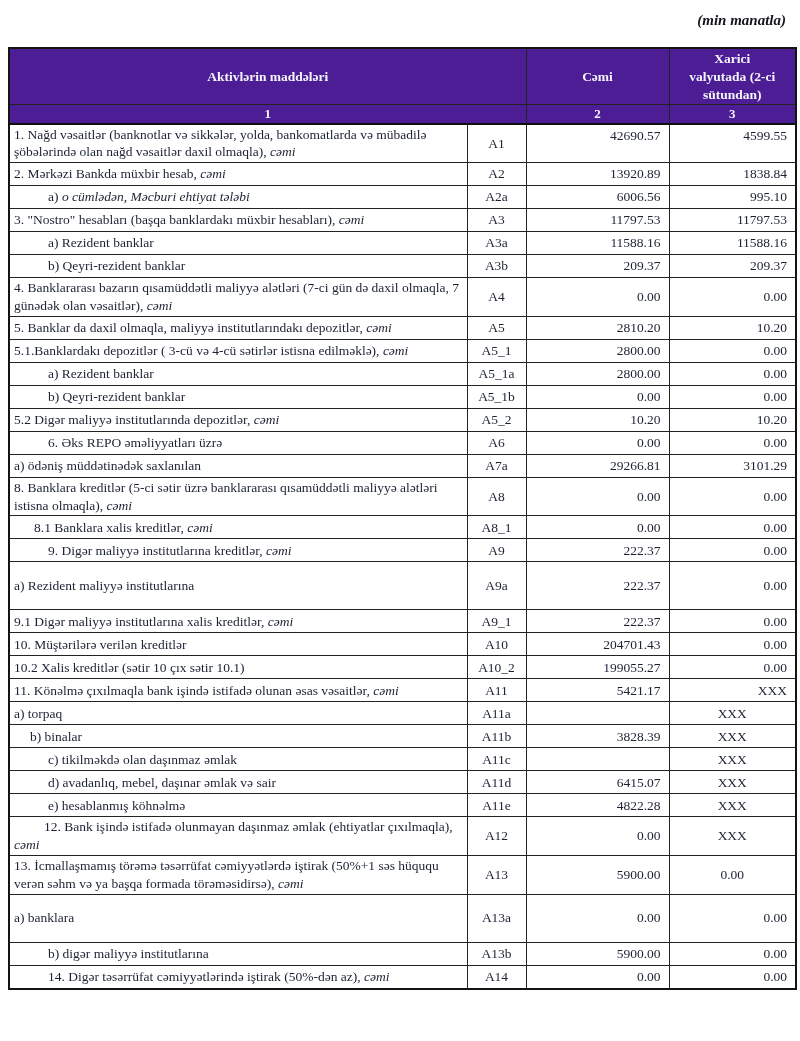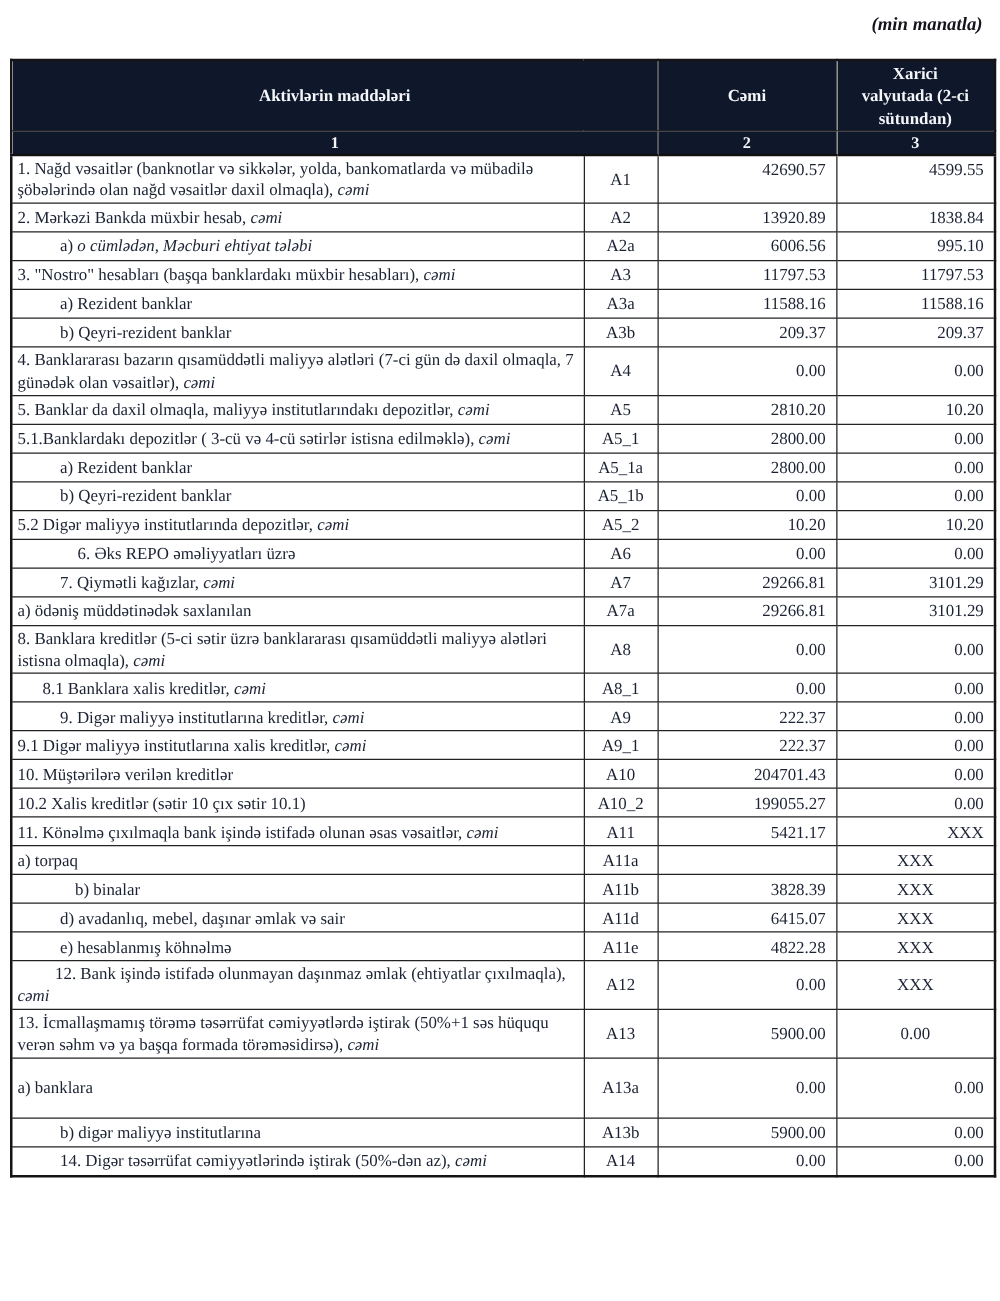--- a/index.html
+++ b/index.html
@@ -35,21 +35,21 @@
   col.c4{width:127px;}
   th,td{
     border:1px solid #232323;
     padding:1px 3px;
     font-size:13.5px;
     line-height:1.32;
     vertical-align:middle;
     overflow:hidden;
   }
   thead th{
-    background:#0f172a;
+    background:#4c1d95;
     color:#f4f6fa;
     font-weight:bold;
     text-align:center;
   }
   tr.head-titles th{
     height:48px;
     font-size:13.5px;
     white-space:pre-line;
   }
   tr.head-nums th{
@@ -157,30 +157,24 @@
         <td class="c-num">0.00</td>
         <td class="c-num">0.00</td>
       </tr>
       <tr>
         <td class="c-label" style="padding-left: 4px;"><span>5.2 Digər maliyyə institutlarında depozitlər, </span><span style="font-style: italic;">cəmi</span></td>
         <td class="c-code">A5_2</td>
         <td class="c-num">10.20</td>
         <td class="c-num">10.20</td>
       </tr>
       <tr>
-        <td class="c-label" style="padding-left: 52px; margin-left: 36px;"><span>6. Əks REPO əməliyyatları üzrə</span></td>
+        <td class="c-label" style="padding-left: 38px; margin-left: 36px;"><span>6. Əks REPO əməliyyatları üzrə</span></td>
         <td class="c-code">A6</td>
         <td class="c-num">0.00</td>
         <td class="c-num">0.00</td>
-      </tr>
-      <tr>
-        <td class="c-label" style="padding-left: 38px;"><span>7. Qiymətli kağızlar, </span><span style="font-style: italic;">cəmi</span></td>
-        <td class="c-code">A7</td>
-        <td class="c-num">29266.81</td>
-        <td class="c-num">3101.29</td>
       </tr>
       <tr>
         <td class="c-label" style="padding-left: 4px;"><span>a) ödəniş müddətinədək saxlanılan</span></td>
         <td class="c-code">A7a</td>
         <td class="c-num">29266.81</td>
         <td class="c-num">3101.29</td>
       </tr>
       <tr style="height: 38px; padding-left: 16px;">
         <td class="c-label" style="padding-left: 4px;"><span>8. Banklara kreditlər (5-ci sətir üzrə banklararası qısamüddətli maliyyə alətləri istisna olmaqla), </span><span style="font-style: italic;">cəmi</span></td>
         <td class="c-code">A8</td>
@@ -192,20 +186,26 @@
         <td class="c-code">A8_1</td>
         <td class="c-num">0.00</td>
         <td class="c-num">0.00</td>
       </tr>
       <tr>
         <td class="c-label" style="padding-left: 38px;"><span>9. Digər maliyyə institutlarına kreditlər, </span><span style="font-style: italic;">cəmi</span></td>
         <td class="c-code">A9</td>
         <td class="c-num">222.37</td>
         <td class="c-num">0.00</td>
       </tr>
+      <tr style="height: 48px;">
+        <td class="c-label" style="padding-left: 4px;"><span>a) Rezident maliyyə institutlarına</span></td>
+        <td class="c-code">A9a</td>
+        <td class="c-num">222.37</td>
+        <td class="c-num">0.00</td>
+      </tr>
       <tr>
         <td class="c-label" style="padding-left: 4px;"><span>9.1 Digər maliyyə institutlarına xalis kreditlər, </span><span style="font-style: italic;">cəmi</span></td>
         <td class="c-code">A9_1</td>
         <td class="c-num">222.37</td>
         <td class="c-num">0.00</td>
       </tr>
       <tr>
         <td class="c-label" style="padding-left: 4px; margin-top: 37px;"><span>10. Müştərilərə verilən kreditlər</span></td>
         <td class="c-code">A10</td>
         <td class="c-num">204701.43</td>
@@ -223,23 +223,29 @@
         <td class="c-num">5421.17</td>
         <td class="c-num">XXX</td>
       </tr>
       <tr>
         <td class="c-label" style="padding-left: 4px;"><span>a) torpaq</span></td>
         <td class="c-code">A11a</td>
         <td class="c-num"></td>
         <td class="c-center">XXX</td>
       </tr>
       <tr>
-        <td class="c-label" style="padding-left: 50px; margin-top: 24px;"><span>b) binalar</span></td>
+        <td class="c-label" style="padding-left: 20px; margin-top: 24px;"><span>b) binalar</span></td>
         <td class="c-code">A11b</td>
         <td class="c-num">3828.39</td>
+        <td class="c-center">XXX</td>
+      </tr>
+      <tr>
+        <td class="c-label" style="padding-left: 38px;"><span>c) tikilməkdə olan daşınmaz əmlak</span></td>
+        <td class="c-code">A11c</td>
+        <td class="c-num"></td>
         <td class="c-center">XXX</td>
       </tr>
       <tr>
         <td class="c-label" style="padding-left: 38px;"><span>d) avadanlıq, mebel, daşınar əmlak və sair</span></td>
         <td class="c-code">A11d</td>
         <td class="c-num">6415.07</td>
         <td class="c-center">XXX</td>
       </tr>
       <tr>
         <td class="c-label" style="padding-left: 38px;"><span>e) hesablanmış köhnəlmə</span></td>

